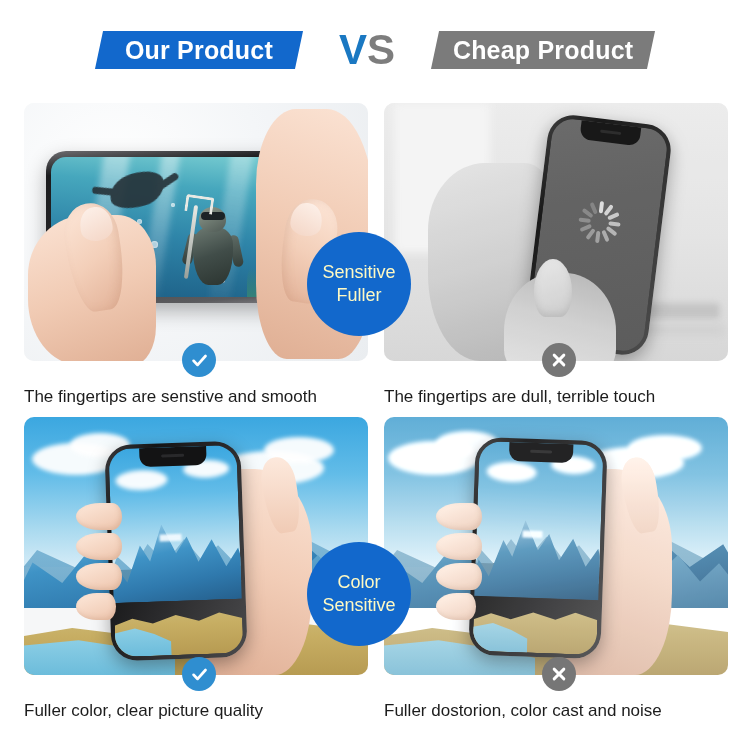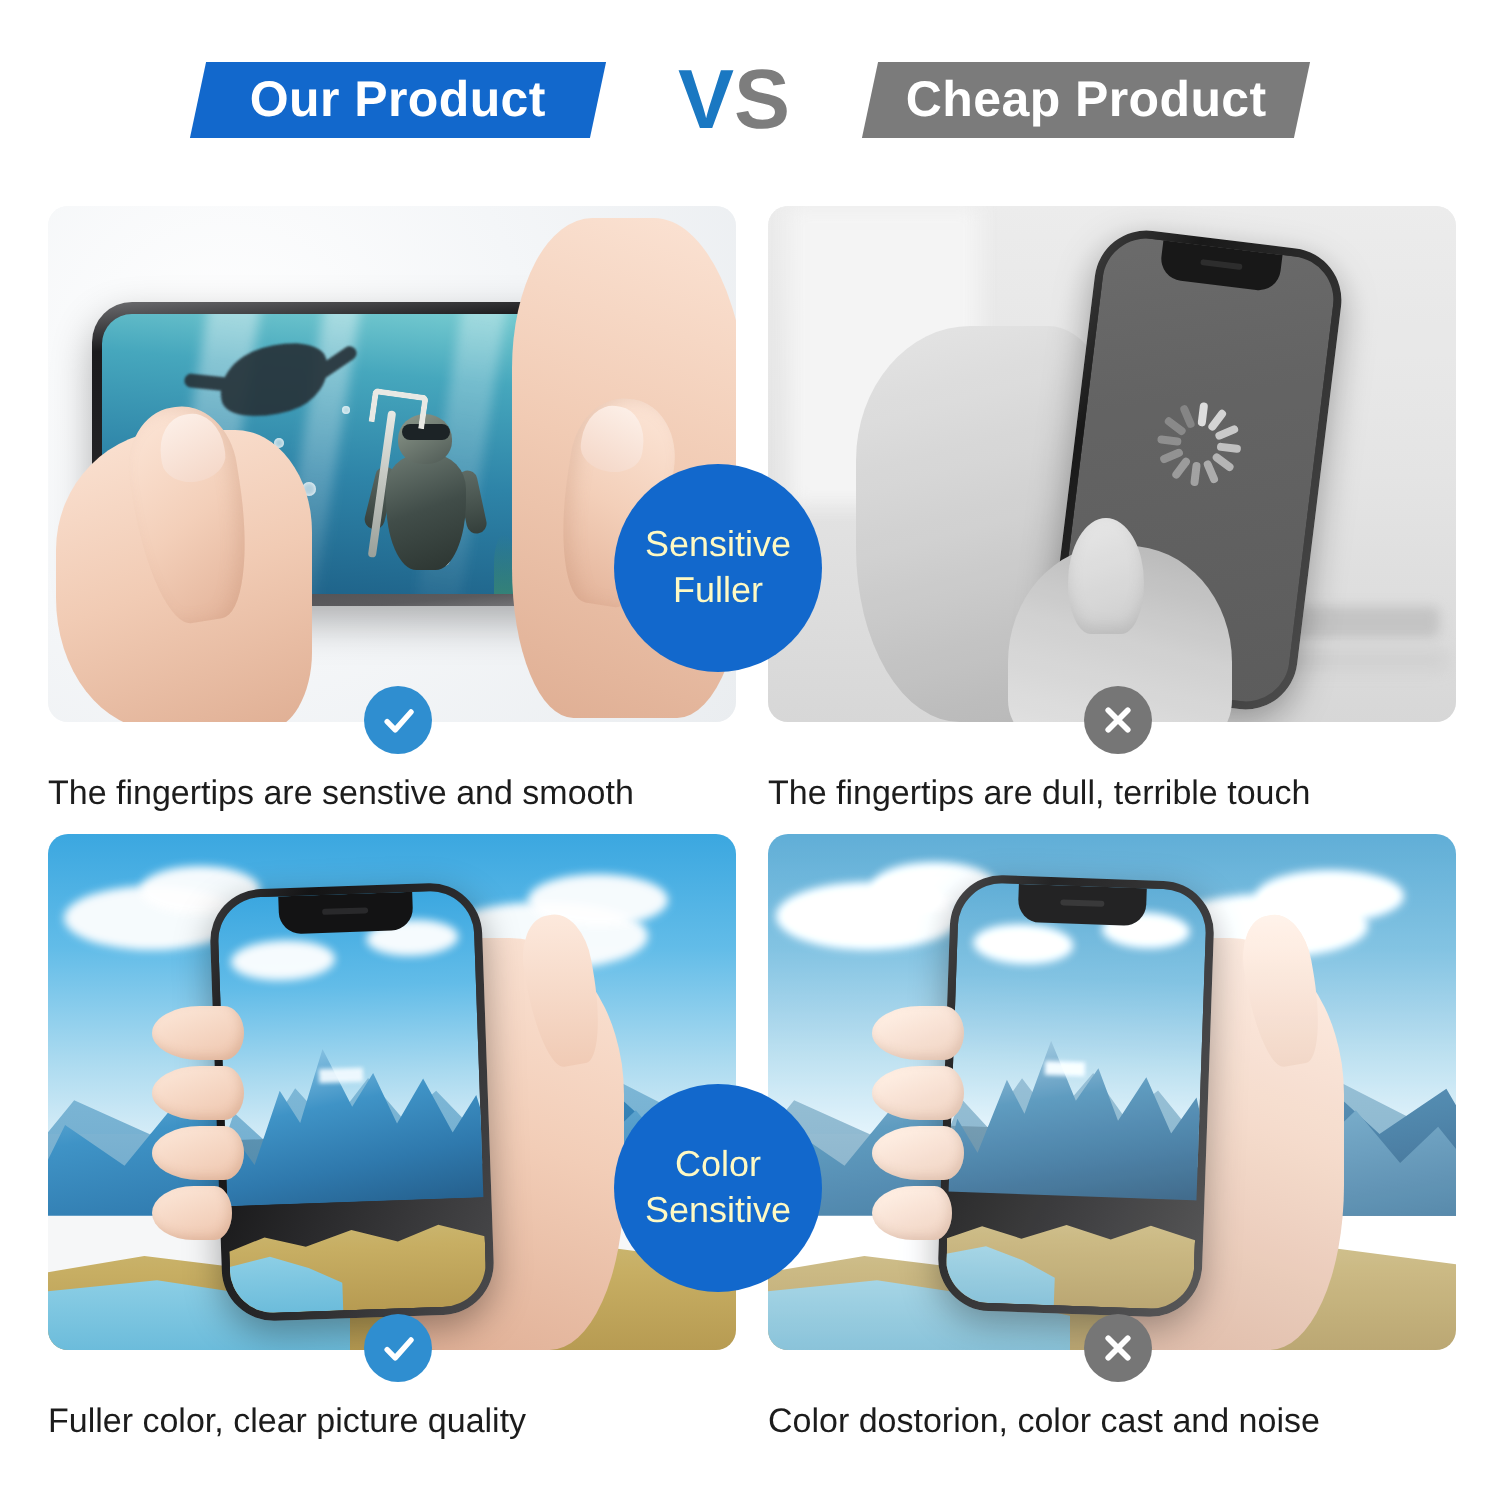--- a/index.html
+++ b/index.html
@@ -761,21 +761,21 @@
         <span style="top:90px;width:40px;"></span>
       </div>
     </div>
 
     <div class="verdict bad">
       <svg width="18" height="18" viewBox="0 0 24 24">
         <path d="M5.5 5.5 L18.5 18.5 M18.5 5.5 L5.5 18.5" fill="none" stroke="#ffffff" stroke-width="3.8" stroke-linecap="round"></path>
       </svg>
     </div>
 
-    <div class="caption">Color dostorion, color cast and noise</div>
+    <div class="caption">Fuller dostorion, color cast and noise</div>
   </div>
 
   <div class="feature-badge badge-touch">
     <span>Sensitive</span>
     <span>Fuller</span>
   </div>
 
   <div class="feature-badge badge-res">
     <span>Color</span>
     <span>Sensitive</span>

